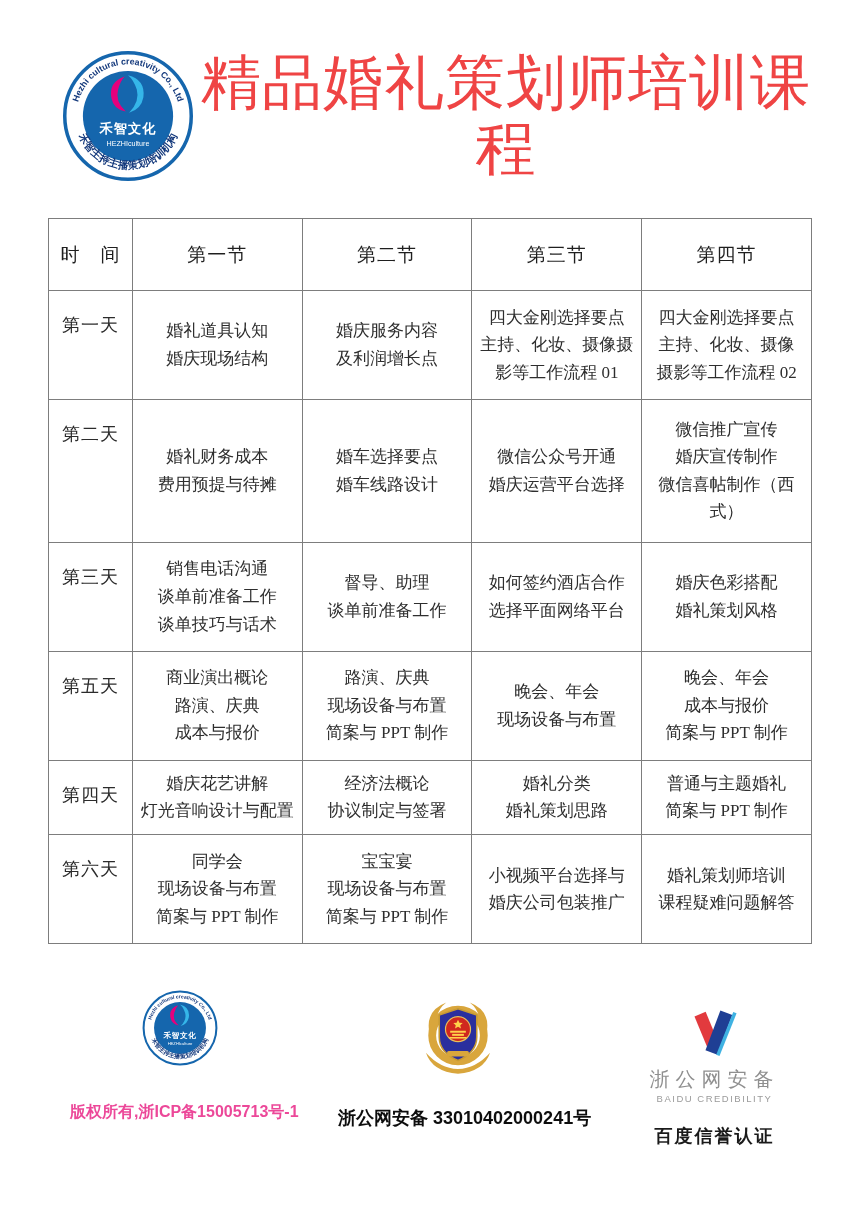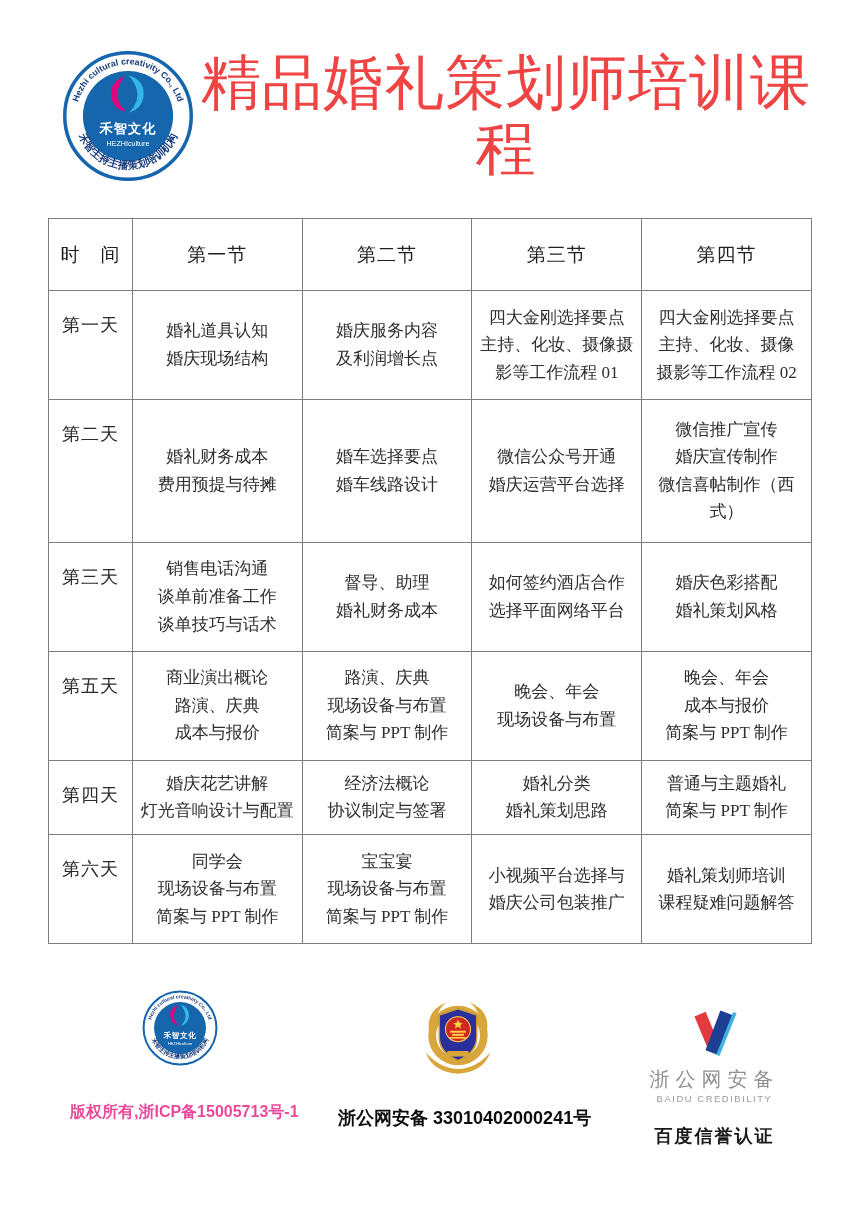--- a/index.html
+++ b/index.html
@@ -116,21 +116,21 @@
 婚庆宣传制作
 微信喜帖制作（西式）</td>
     </tr>
 
     <tr>
       <td class="day">第三天</td>
       <td class="course">销售电话沟通
 谈单前准备工作
 谈单技巧与话术</td>
       <td class="course">督导、助理
-婚礼财务成本</td>
+谈单前准备工作</td>
       <td class="course">如何签约酒店合作
 选择平面网络平台</td>
       <td class="course">婚庆色彩搭配
 婚礼策划风格</td>
     </tr>
 
     <tr>
       <td class="day">第五天</td>
       <td class="course">商业演出概论
 路演、庆典

